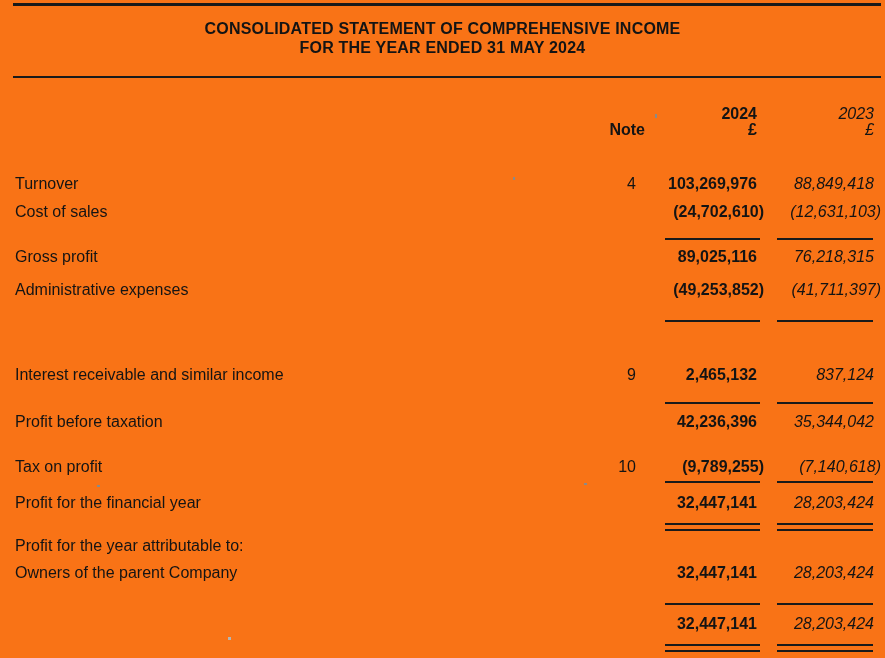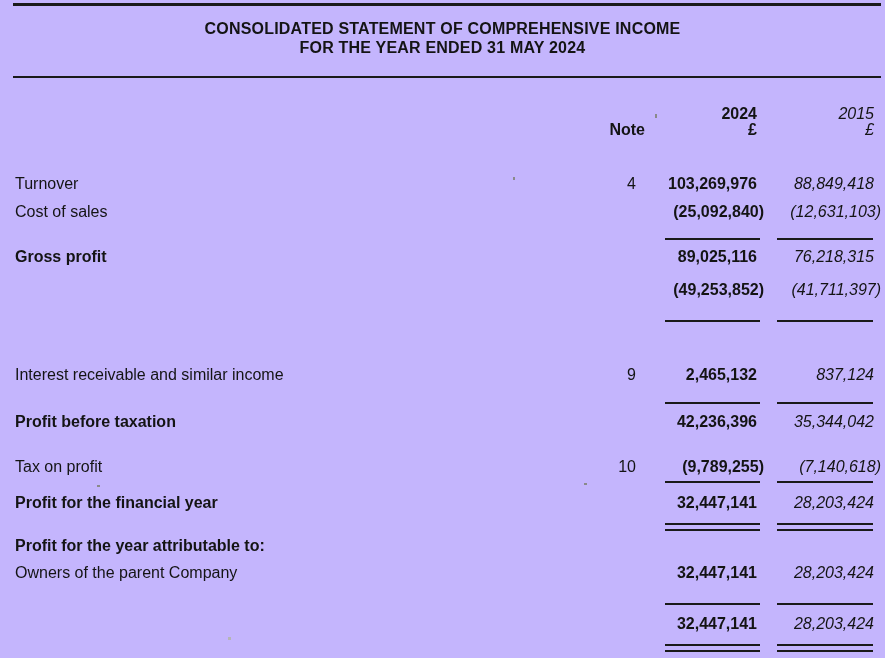--- a/index.html
+++ b/index.html
@@ -1,41 +1,41 @@
 <!DOCTYPE html>
 <html><head>
 <meta charset="utf-8">
 <style>
   html, body { margin: 0; padding: 0; background: #ffffff; }
   .page {
     position: relative;
     width: 885px;
     height: 658px;
-    background: #c4b5fd;
+    background: #f97316;
     font-family: "Liberation Sans", sans-serif;
     color: #141414;
     overflow: hidden;
   }
   .hrule { position: absolute; left: 13px; width: 868px; background: #1a1a1a; }
   .rule-top { top: 3px; height: 3px; }
   .rule-header { top: 76px; height: 2px; }
 
   .title-block {
     position: absolute;
     top: 19px; left: 0; width: 885px;
     text-align: center;
     font-size: 16px; font-weight: bold;
     line-height: 19px;
     letter-spacing: 0.2px;
     white-space: nowrap;
   }
 
   .row { position: absolute; left: 0; width: 885px; height: 20px; line-height: 20px; font-size: 16px; }
   .lbl { position: absolute; left: 15px; white-space: nowrap; }
-  .b { font-weight: bold; }
+  .b { font-weight: normal; }
   .cnote { position: absolute; right: 249px; white-space: nowrap; }
   .cnote.hdr { right: 240px; font-weight: bold; text-align: center; }
   .c24 { position: absolute; right: 121px; font-weight: bold; white-space: nowrap; }
   .c23 { position: absolute; right: 4px; font-style: italic; white-space: nowrap; }
   .np { padding-right: 7px; text-align: center; }
 
   .u24, .d24 { position: absolute; left: 665px; width: 95px; }
   .u23, .d23 { position: absolute; left: 777px; width: 96px; }
   .u24, .u23 { height: 2px; background: #1a1a1a; }
   .d24, .d23 { height: 4px; border-top: 2px solid #1a1a1a; border-bottom: 2px solid #1a1a1a; }
@@ -51,51 +51,52 @@
 
   <div class="title-block">
     <div>CONSOLIDATED STATEMENT OF COMPREHENSIVE INCOME</div>
     <div>FOR THE YEAR ENDED 31 MAY 2024</div>
   </div>
 
   <div class="hrule rule-header"></div>
 
   <div class="row" style="top:104px">
     <span class="c24 np">2024</span>
-    <span class="c23 np">2015</span>
+    <span class="c23 np">2023</span>
   </div>
   <div class="row" style="top:120px">
     <span class="cnote hdr">Note</span>
     <span class="c24 np">£</span>
     <span class="c23 np">£</span>
   </div>
 
   <div class="row" style="top:174px">
     <span class="lbl">Turnover</span>
     <span class="cnote">4</span>
     <span class="c24 np">103,269,976</span>
     <span class="c23 np">88,849,418</span>
   </div>
 
   <div class="row" style="top:202px">
     <span class="lbl">Cost of sales</span>
-    <span class="c24">(25,092,840)</span>
+    <span class="c24">(24,702,610)</span>
     <span class="c23">(12,631,103)</span>
   </div>
 
   <div class="u24" style="top:238px"></div>
   <div class="u23" style="top:238px"></div>
 
   <div class="row" style="top:247px">
     <span class="lbl b">Gross profit</span>
     <span class="c24 np">89,025,116</span>
     <span class="c23 np">76,218,315</span>
   </div>
 
   <div class="row" style="top:280px">
+    <span class="lbl">Administrative expenses</span>
     <span class="c24">(49,253,852)</span>
     <span class="c23">(41,711,397)</span>
   </div>
 
   <div class="u24" style="top:320px"></div>
   <div class="u23" style="top:320px"></div>
 
 
   <div class="row" style="top:365px">
     <span class="lbl">Interest receivable and similar income</span>

